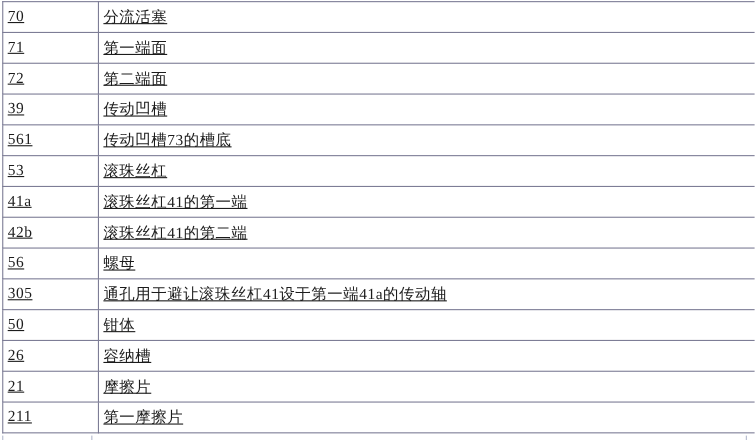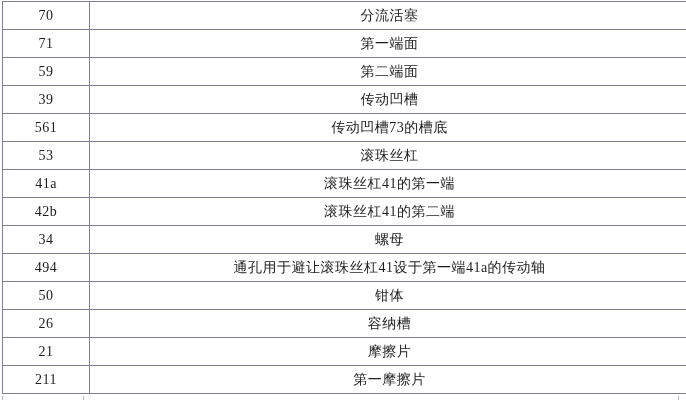--- a/index.html
+++ b/index.html
@@ -22,27 +22,27 @@
     table-layout: fixed;
     position: absolute;
     left: 2px;
     top: 1px;
     width: 677px;
   }
   table.ref-table td {
     border: 1px solid #7d7d96;
     height: 27px;
     padding: 0 4px;
-    text-align: center;
     vertical-align: middle;
     font-size: 14px;
     color: #1c1c1c;
     letter-spacing: 0.5px;
     white-space: nowrap;
     overflow: hidden;
+    text-decoration: underline;
   }
   td.col-code { width: 78px; }
   td.col-desc { width: 591px; }
   
   .partial-tick {
     position: absolute;
     width: 1px;
     height: 4px;
     background: #b3b8cc;
     top: 396px;
@@ -60,21 +60,21 @@
     <tbody>
       <tr>
         <td class="col-code">70</td>
         <td class="col-desc">分流活塞</td>
       </tr>
       <tr>
         <td class="col-code">71</td>
         <td class="col-desc">第一端面</td>
       </tr>
       <tr>
-        <td class="col-code">59</td>
+        <td class="col-code">72</td>
         <td class="col-desc">第二端面</td>
       </tr>
       <tr>
         <td class="col-code">39</td>
         <td class="col-desc">传动凹槽</td>
       </tr>
       <tr>
         <td class="col-code">561</td>
         <td class="col-desc">传动凹槽73的槽底</td>
       </tr>
@@ -84,25 +84,25 @@
       </tr>
       <tr>
         <td class="col-code">41a</td>
         <td class="col-desc">滚珠丝杠41的第一端</td>
       </tr>
       <tr>
         <td class="col-code">42b</td>
         <td class="col-desc">滚珠丝杠41的第二端</td>
       </tr>
       <tr>
-        <td class="col-code">34</td>
+        <td class="col-code">56</td>
         <td class="col-desc">螺母</td>
       </tr>
       <tr>
-        <td class="col-code">494</td>
+        <td class="col-code">305</td>
         <td class="col-desc">通孔用于避让滚珠丝杠41设于第一端41a的传动轴</td>
       </tr>
       <tr>
         <td class="col-code">50</td>
         <td class="col-desc">钳体</td>
       </tr>
       <tr>
         <td class="col-code">26</td>
         <td class="col-desc">容纳槽</td>
       </tr>

